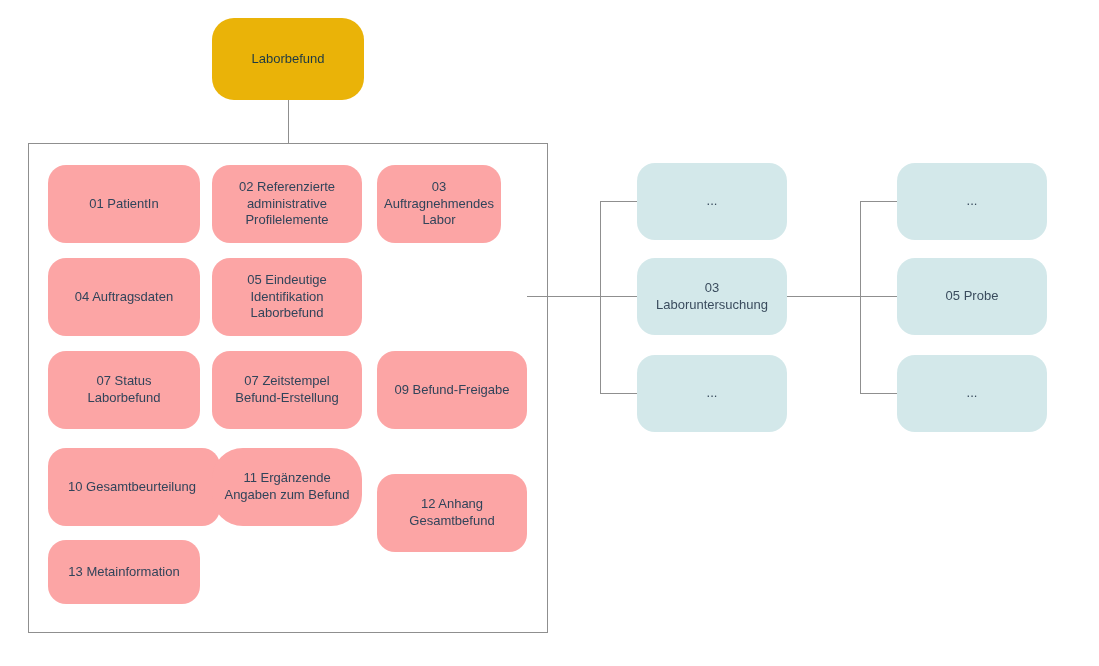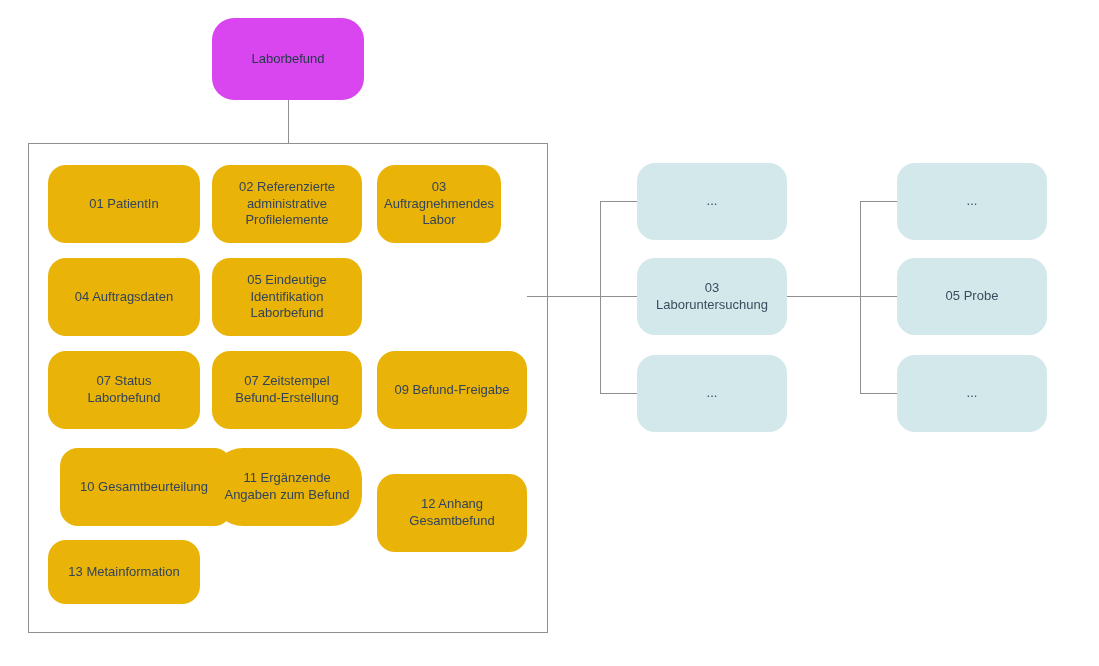--- a/index.html
+++ b/index.html
@@ -17,25 +17,25 @@
     align-items: center;
     justify-content: center;
     text-align: center;
     border-radius: 18px;
     font-size: 13px;
     line-height: 1.3;
     color: #31445a;
     padding: 8px 12px;
   }
   .node.root {
-    background: #d946ef;
+    background: #eab308;
     border-radius: 22px;
     color: #1e3a44;
   }
-  .node.blue { background: #eab308; }
+  .node.blue { background: #fca5a5; }
   .node.pale { background: #d3e8ea; color: #3a4c5e; }
   .line { position: absolute; background: #8f8f8f; }
   .container-box {
     position: absolute;
     border: 1px solid #8f8f8f;
     background: transparent;
   }
 </style>
 </head>
 <body>
@@ -52,21 +52,21 @@
   <div class="node blue" style="left:212px; top:165px; width:150px; height:78px;">02 Referenzierte administrative Profilelemente</div>
   <div class="node blue" style="left:377px; top:165px; width:124px; height:78px;">03 Auftragnehmendes Labor</div>
 
   <div class="node blue" style="left:48px;  top:258px; width:152px; height:78px;">04 Auftragsdaten</div>
   <div class="node blue" style="left:212px; top:258px; width:150px; height:78px;">05 Eindeutige Identifikation Laborbefund</div>
 
   <div class="node blue" style="left:48px;  top:351px; width:152px; height:78px;">07 Status Laborbefund</div>
   <div class="node blue" style="left:212px; top:351px; width:150px; height:78px;">07 Zeitstempel Befund-Erstellung</div>
   <div class="node blue" style="left:377px; top:351px; width:150px; height:78px;">09 Befund-Freigabe</div>
 
-  <div class="node blue" style="left:60px;  top:448px; width:172px; height:78px;padding-left:8px;">10 Gesamtbeurteilung</div>
+  <div class="node blue" style="left:48px;  top:448px; width:172px; height:78px;padding-left:8px;">10 Gesamtbeurteilung</div>
   <div class="node blue" style="left:212px; top:448px; width:150px; height:78px;border-radius:31px;">11 Ergänzende Angaben zum Befund</div>
   <div class="node blue" style="left:377px; top:448px; width:150px; height:78px;margin-top:26px;">12  Anhang Gesamtbefund</div>
 
   <div class="node blue" style="left:48px;  top:540px; width:152px; height:64px;">13 Metainformation</div>
 
   <div class="line" style="left:527px; top:296px; width:110px; height:1px;"></div>
 
   <div class="line" style="left:600px; top:201px; width:1px; height:193px;"></div>
   <div class="line" style="left:600px; top:201px; width:37px; height:1px;"></div>
   <div class="line" style="left:600px; top:393px; width:37px; height:1px;"></div>

